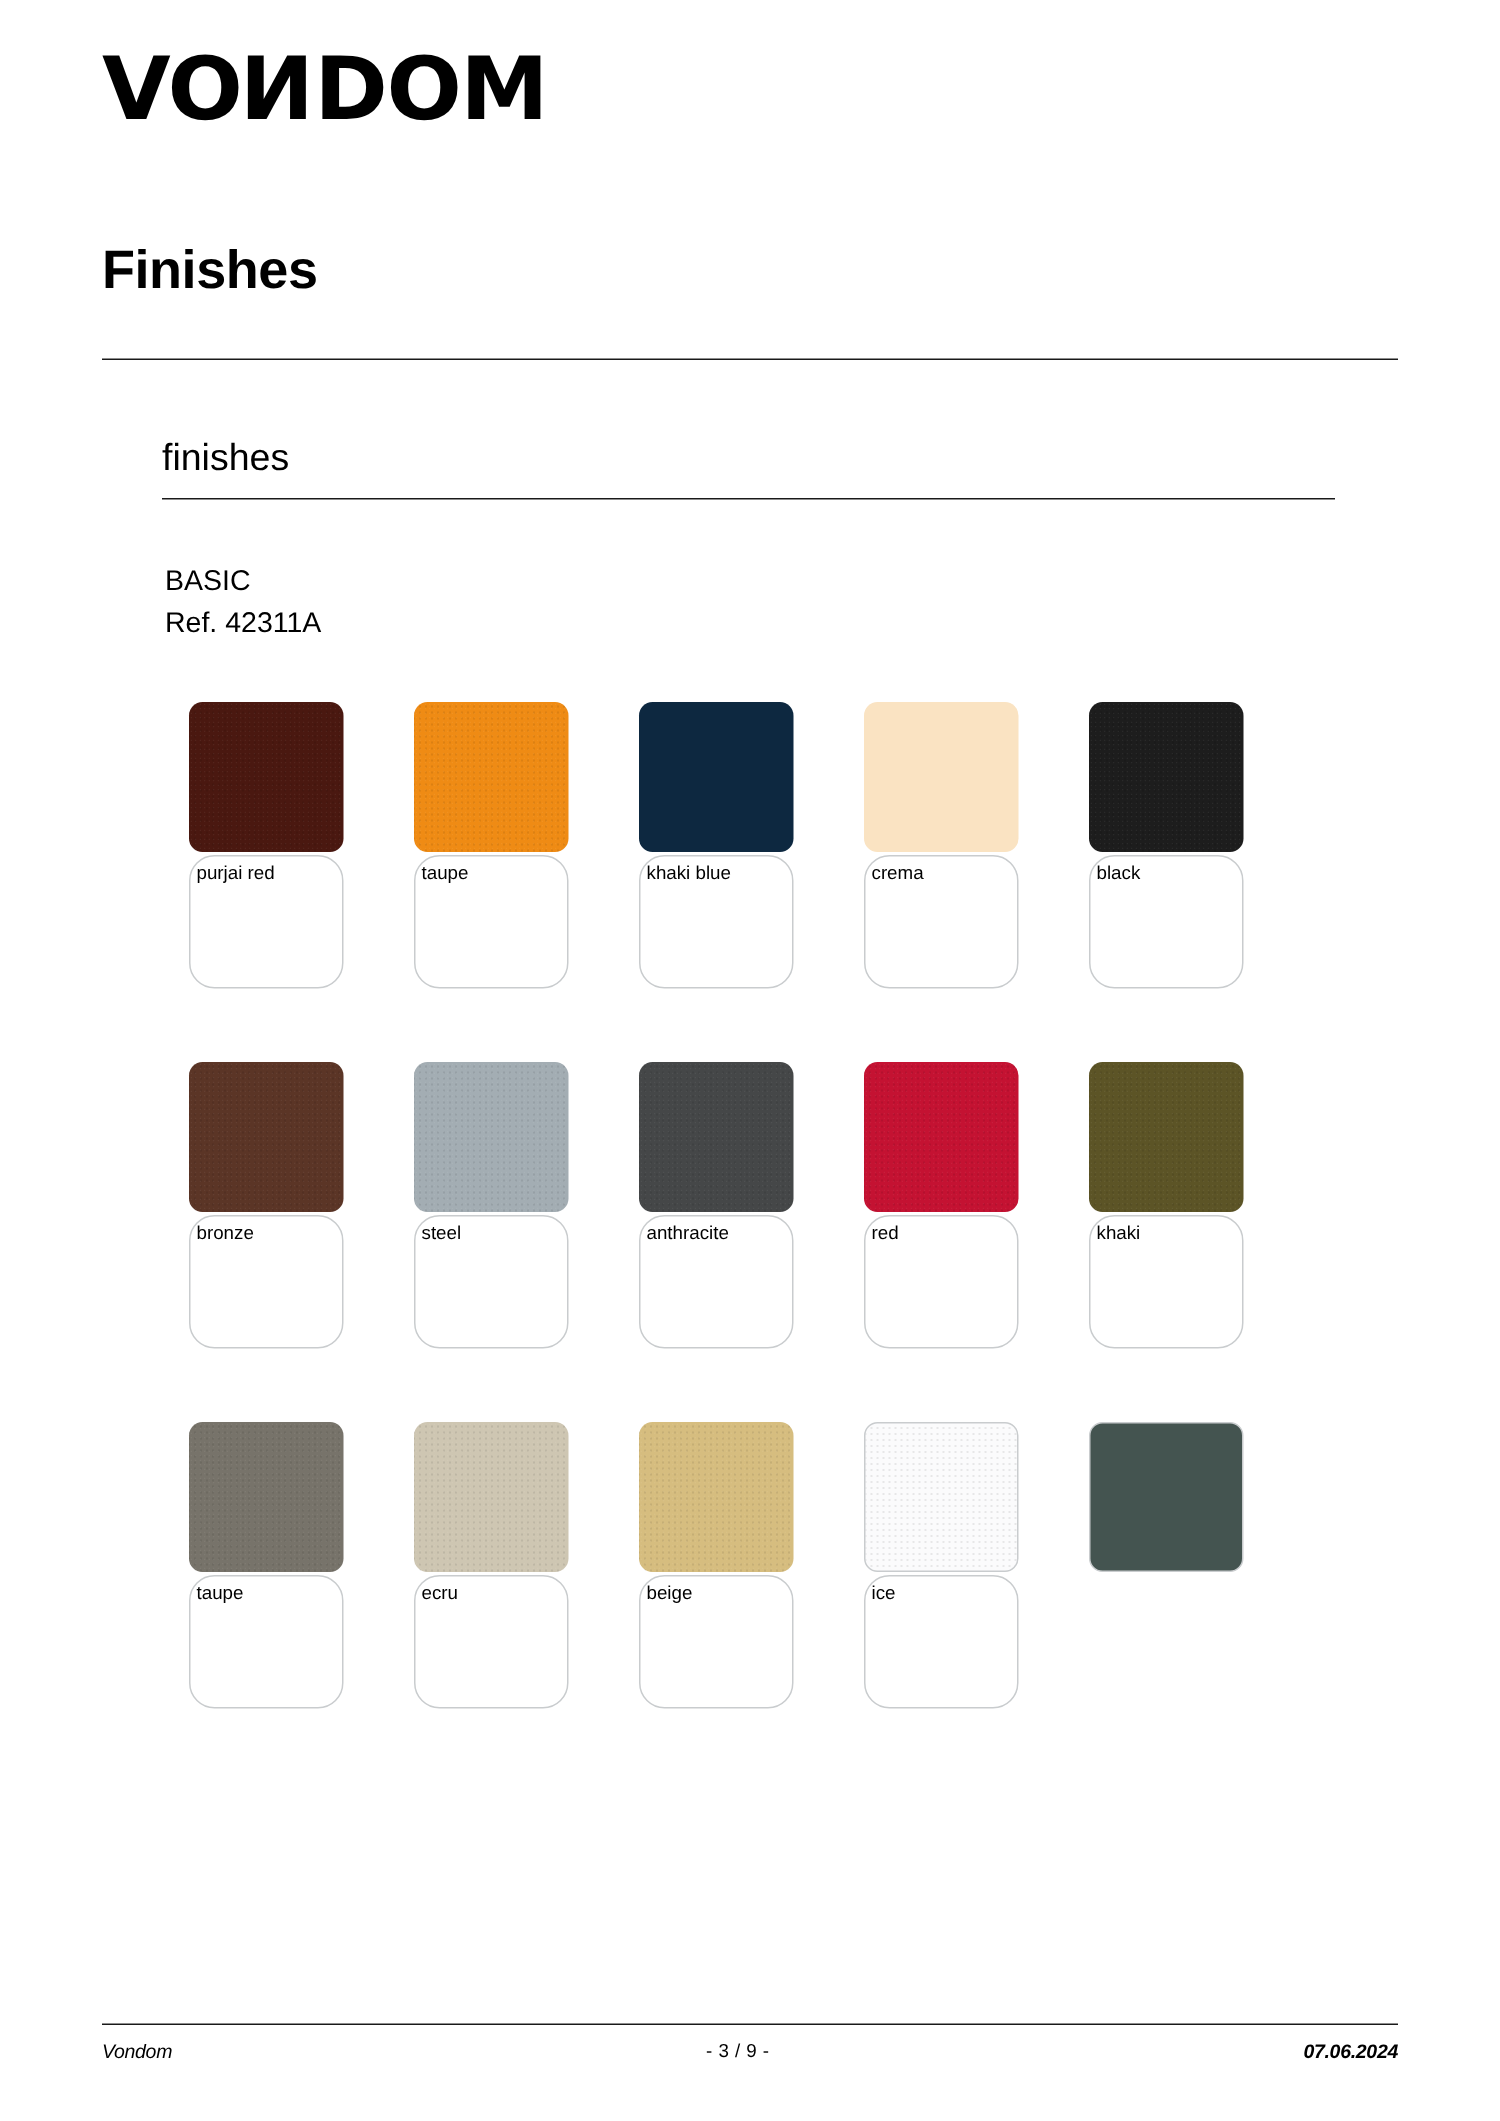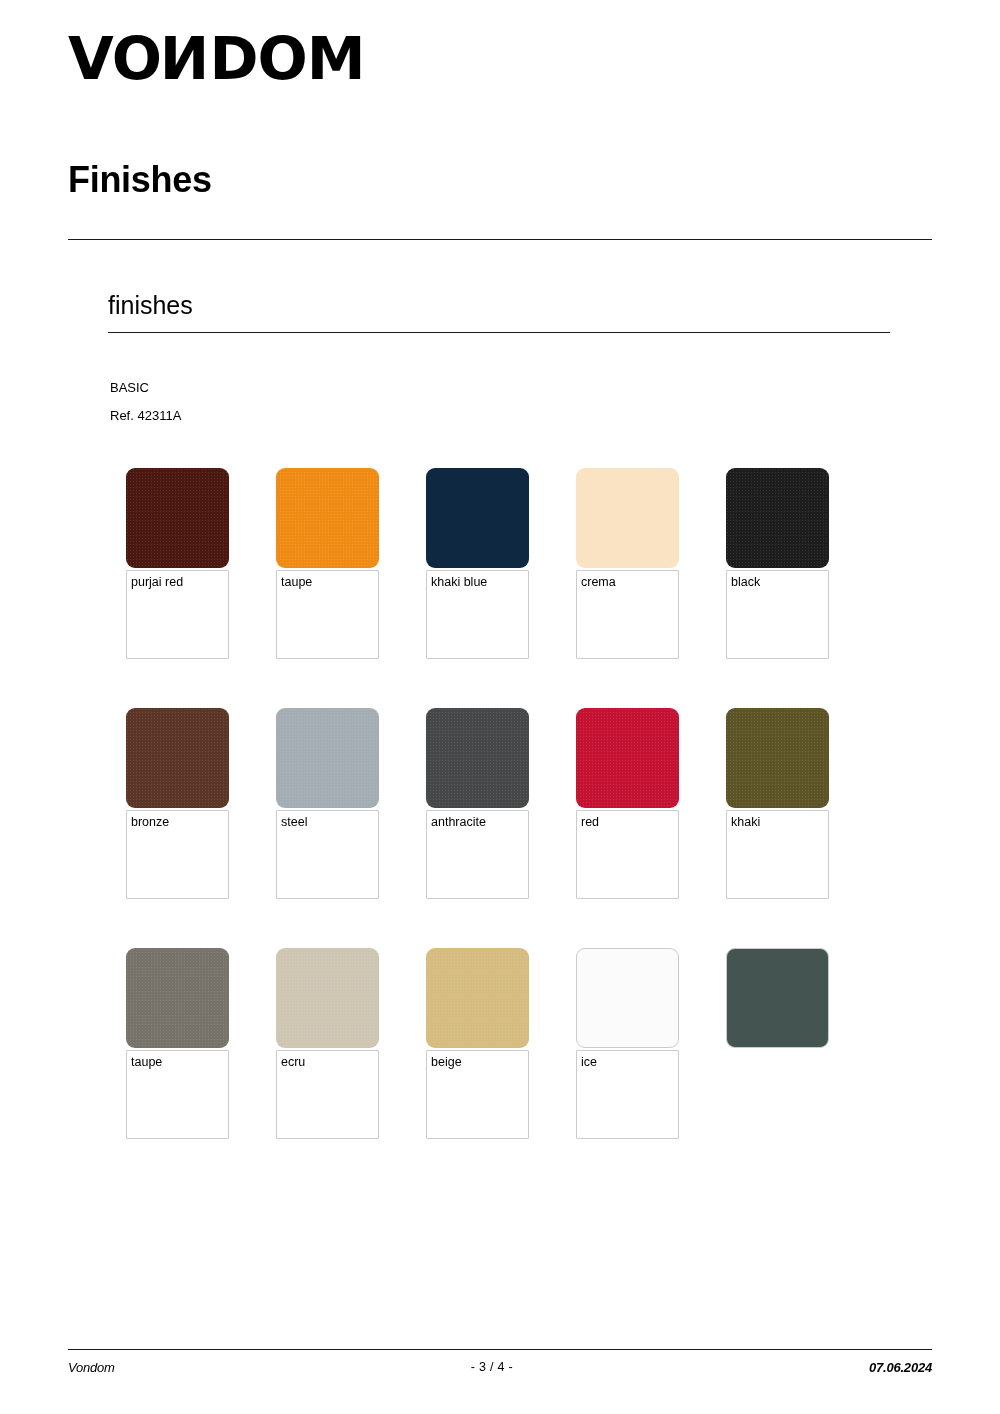--- a/index.html
+++ b/index.html
@@ -82,21 +82,21 @@
     width: 782px;
     height: 0;
     border-top: 1.4px solid #1a1a1a;
   }
 
   
   .refblock {
     position: absolute;
     left: 110px;
     top: 374px;
-    font-size: 13px;
+    font-size: 19px;
     line-height: 28px;
   }
   .refblock div { white-space: nowrap; }
 
   
   .grid {
     position: absolute;
     left: 126px;
     top: 468px;
     width: 790px;
@@ -130,21 +130,21 @@
       radial-gradient(rgba(0,0,0,0.16) 0.5px, transparent 0.6px);
     background-size: 3px 3px, 4px 4px;
     background-position: 0 0, 2px 1px;
     pointer-events: none;
   }
   .labelbox {
     margin-top: 2px;
     width: 103px;
     height: 89px;
     border: 1px solid #c9ccce;
-    border-radius: 1px;
+    border-radius: 17px;
     box-sizing: border-box;
     padding: 3px 0 0 4px;
     font-size: 12.5px;
     line-height: 16px;
     color: #000;
     overflow: hidden;
   }
 
   
   .rule-footer {
@@ -288,17 +288,17 @@
         <div class="labelbox"><span>ice</span></div>
       </div>
       <div class="cell">
         <div class="chip bordered" style="background: rgb(68, 84, 80);"></div>
       </div>
     </div>
 
   <div class="rule-footer"></div>
   <div class="footer">
     <div class="f-left">Vondom</div>
-    <div class="f-center">- 3 / 4 -</div>
+    <div class="f-center">- 3 / 9 -</div>
     <div class="f-right">07.06.2024</div>
   </div>
 
 </div>
 
 </body></html>

